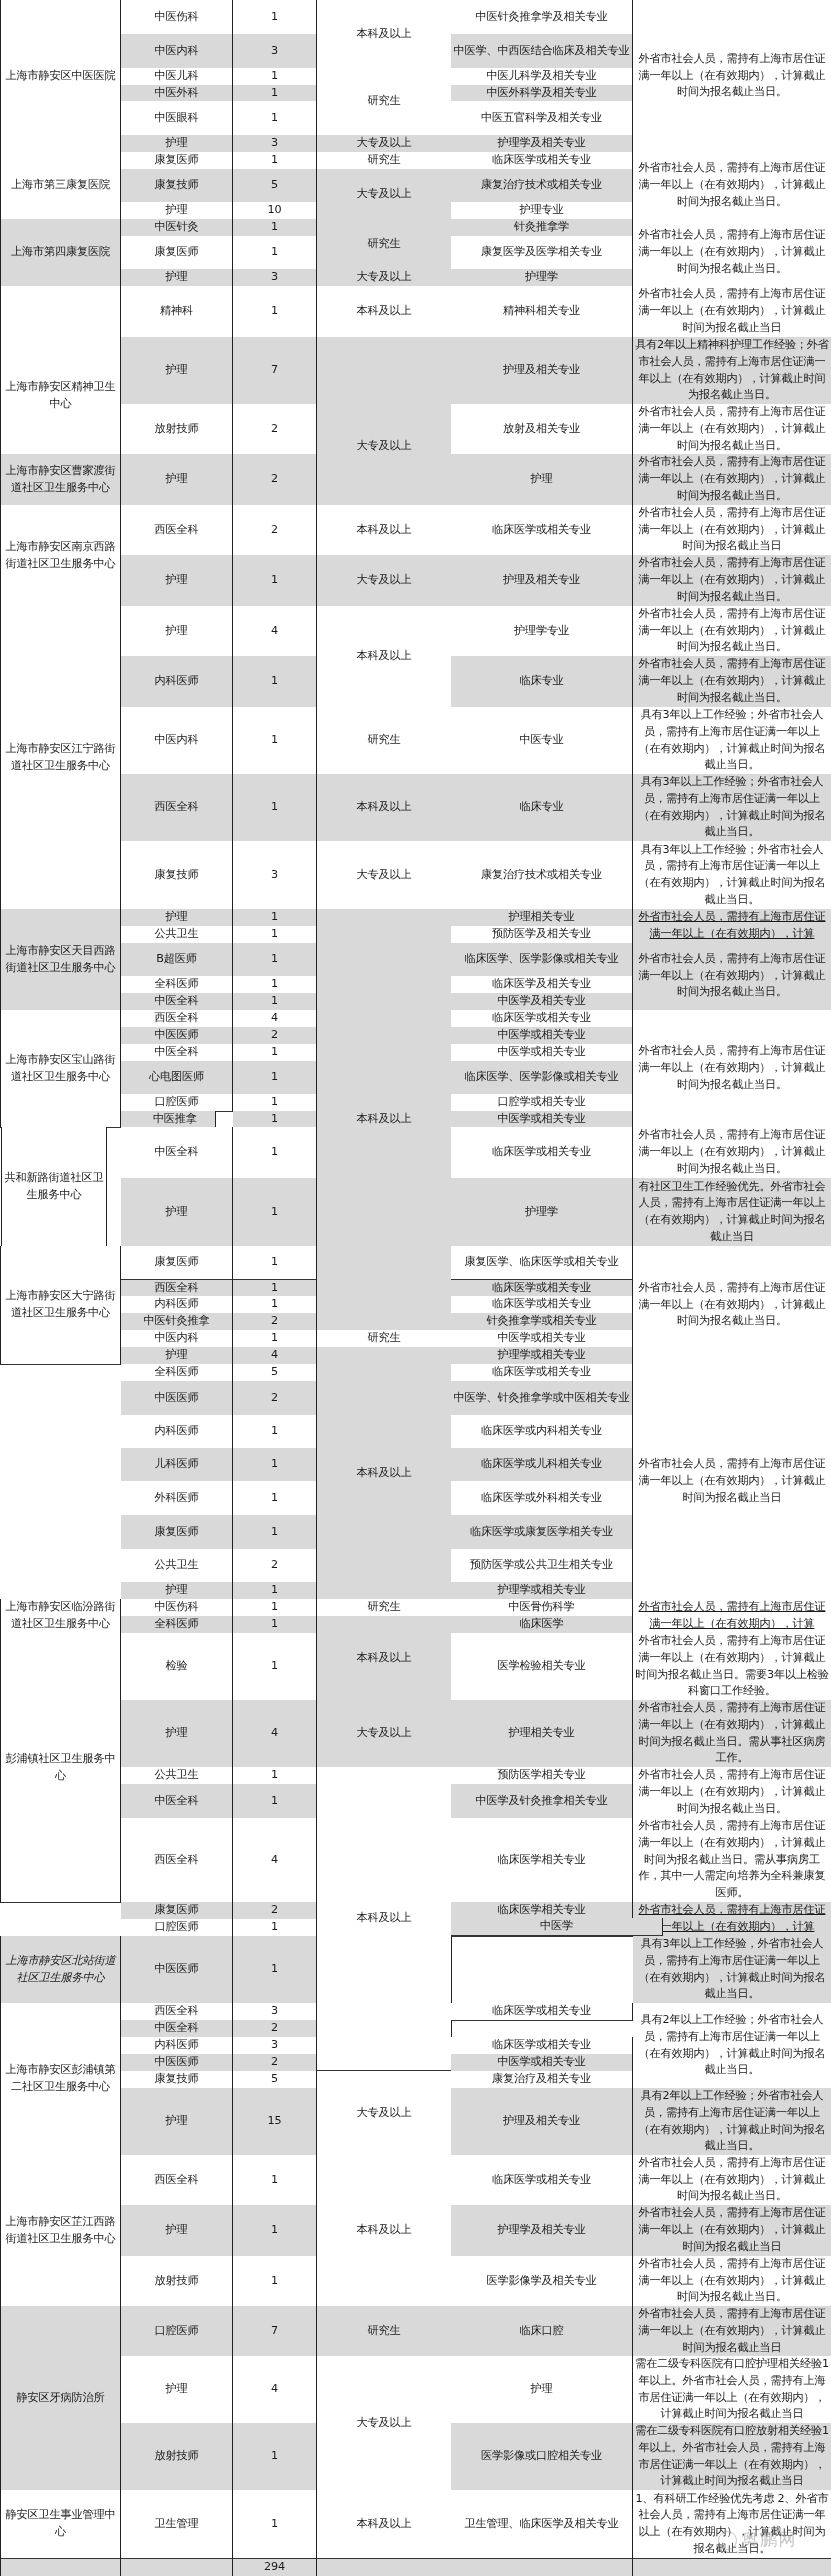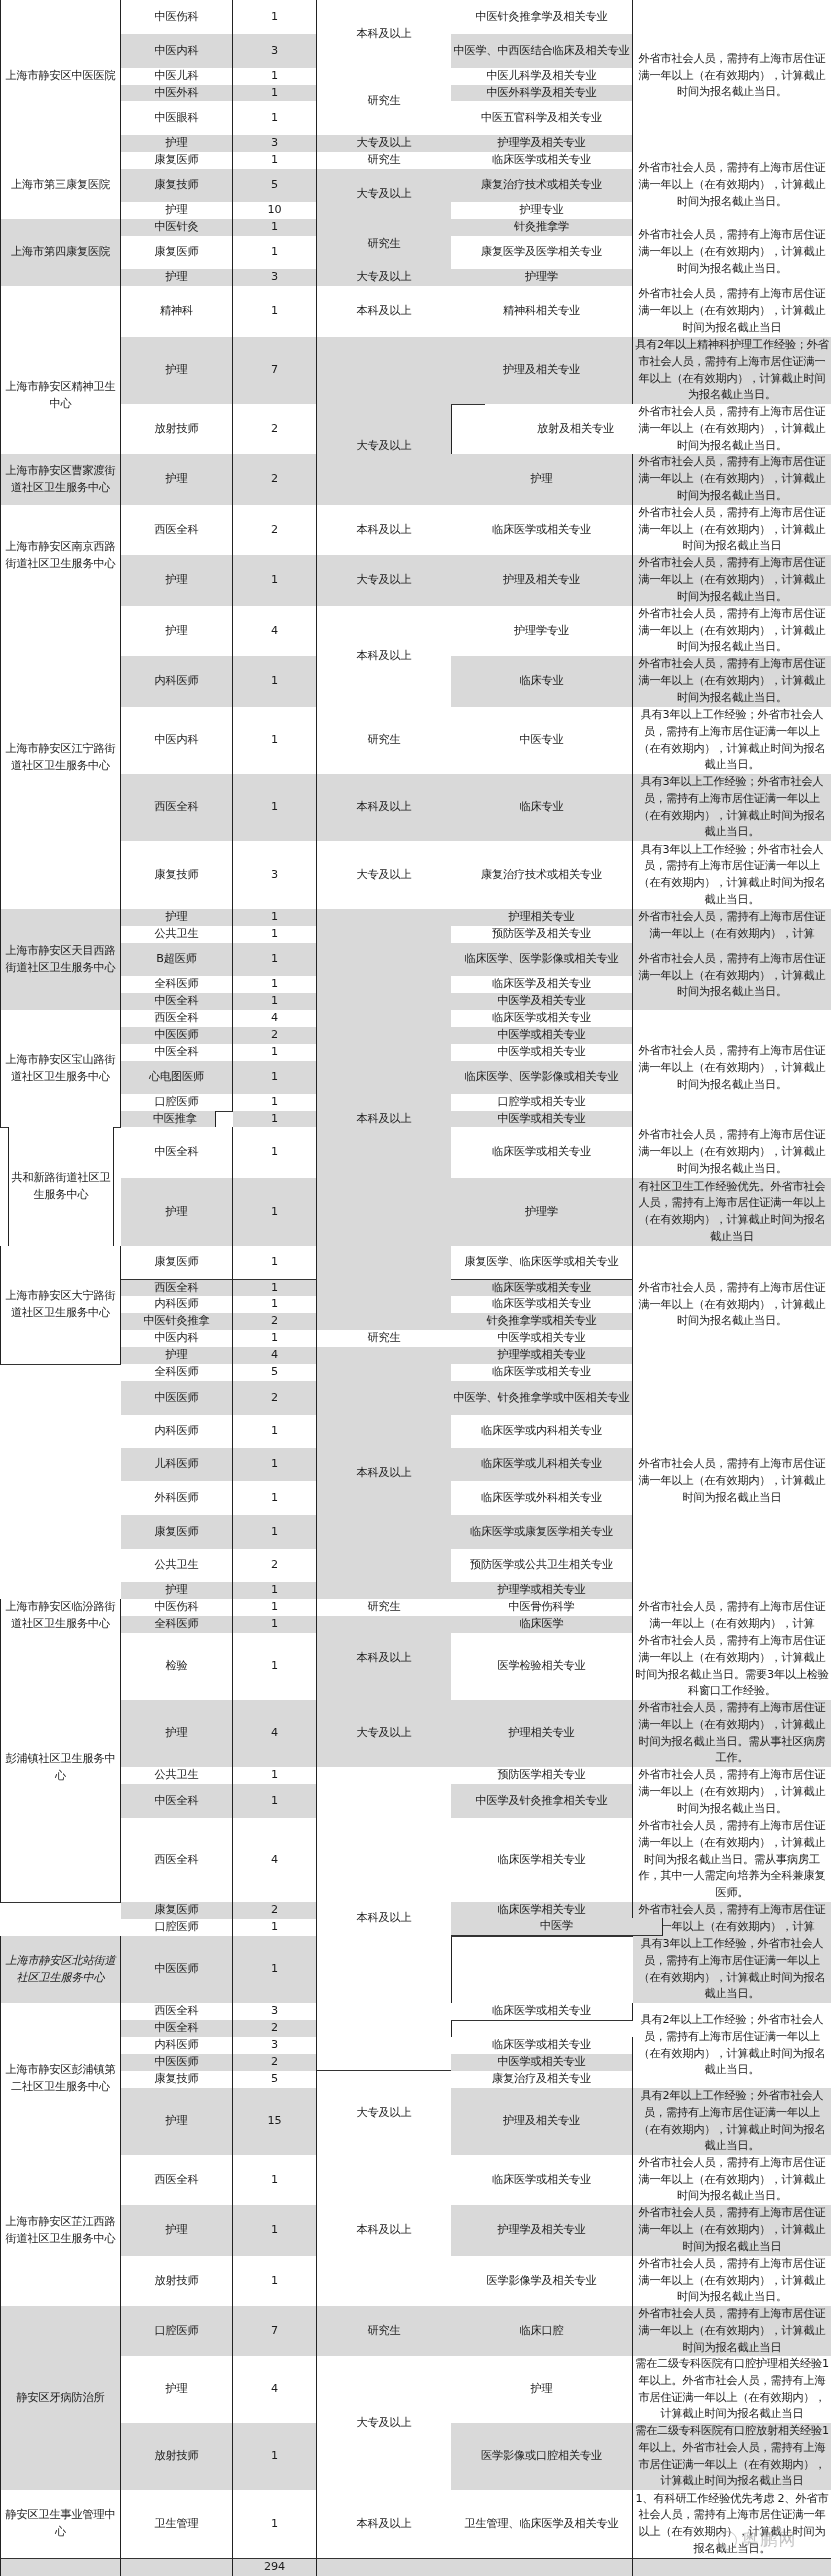--- a/index.html
+++ b/index.html
@@ -6,21 +6,21 @@
   body{width:832px;height:2576px;position:relative;overflow:hidden;
        font-family:"DejaVu Sans","Liberation Sans",sans-serif;color:#1a1a1a;}
   #table{position:absolute;left:0;top:0;width:832px;height:2576px;}
   .cell{position:absolute;box-sizing:border-box;border-right:1.2px solid #222;border-bottom:1.2px solid #333;
         display:flex;align-items:center;justify-content:center;text-align:center;
         font-size:11.2px;line-height:16.7px;padding:0 2.3px;overflow:hidden;letter-spacing:-0.2px;}
   .cell.c0{border-left:1.2px solid #222;font-size:11.2px;}
   .cell.c5{font-size:11.2px;padding:0 1.5px;}
   .g{background:#d9d9d9;}
   .w{background:#ffffff;}
-  .clip{align-items:flex-start;}
+  .clip{align-items:flex-start;text-decoration:underline;}
   .watermark{position:absolute;right:35px;top:2528px;font-size:17px;color:rgba(120,120,120,0.45);
              letter-spacing:1.5px;pointer-events:none;}
   .wm-circle{display:inline-block;width:17px;height:17px;border:1.5px solid rgba(140,140,140,0.45);border-radius:50%;
              vertical-align:middle;margin-right:4.6px;}
 </style>
 </head>
 <body>
 
 <div id="table">
     <div class="cell c0 w" style="left: 0px; width: 121px; top: 0px; height: 153px;">上海市静安区中医医院</div>
@@ -78,21 +78,21 @@
     <div class="cell c3 w" style="left: 317px; width: 135px; top: 286px; height: 52px;">本科及以上</div>
     <div class="cell c4 w" style="left: 451px; width: 182px; top: 286px; height: 52px;">精神科相关专业</div>
     <div class="cell c5 w" style="left: 633px; width: 199px; top: 286px; height: 52px;">外省市社会人员，需持有上海市居住证满一年以上（在有效期内），计算截止时间为报名截止当日</div>
     <div class="cell c1 g" style="left: 121px; width: 112px; top: 337px; height: 68px;">护理</div>
     <div class="cell c2 g" style="left: 233px; width: 84px; top: 337px; height: 68px;">7</div>
     <div class="cell c3 g" style="left: 317px; width: 135px; top: 337px; height: 220px;">大专及以上</div>
     <div class="cell c4 g" style="left: 451px; width: 182px; top: 337px; height: 68px;">护理及相关专业</div>
     <div class="cell c5 g" style="left: 633px; width: 199px; top: 337px; height: 68px;">具有2年以上精神科护理工作经验；外省市社会人员，需持有上海市居住证满一年以上（在有效期内），计算截止时间为报名截止当日。</div>
     <div class="cell c1 w" style="left: 121px; width: 112px; top: 404px; height: 52px;">放射技师</div>
     <div class="cell c2 w" style="left: 233px; width: 84px; top: 404px; height: 52px;">2</div>
-    <div class="cell c4 w" style="left: 451px; width: 182px; top: 404px; height: 52px; margin-left: 34px;">放射及相关专业</div>
+    <div class="cell c4 w" style="left: 451px; width: 182px; top: 404px; height: 52px;">放射及相关专业</div>
     <div class="cell c5 w" style="left: 633px; width: 199px; top: 404px; height: 52px;">外省市社会人员，需持有上海市居住证满一年以上（在有效期内），计算截止时间为报名截止当日。</div>
     <div class="cell c0 g" style="left: 0px; width: 121px; top: 454px; height: 52px;">上海市静安区曹家渡街道社区卫生服务中心</div>
     <div class="cell c1 g" style="left: 121px; width: 112px; top: 454px; height: 52px;">护理</div>
     <div class="cell c2 g" style="left: 233px; width: 84px; top: 454px; height: 52px;">2</div>
     <div class="cell c4 g" style="left: 451px; width: 182px; top: 454px; height: 52px;">护理</div>
     <div class="cell c5 g" style="left: 633px; width: 199px; top: 454px; height: 52px;">外省市社会人员，需持有上海市居住证满一年以上（在有效期内），计算截止时间为报名截止当日。</div>
     <div class="cell c0 w" style="left: 0px; width: 121px; top: 505px; height: 102px;">上海市静安区南京西路街道社区卫生服务中心</div>
     <div class="cell c1 w" style="left: 121px; width: 112px; top: 505px; height: 51px;">西医全科</div>
     <div class="cell c2 w" style="left: 233px; width: 84px; top: 505px; height: 51px;">2</div>
     <div class="cell c3 w" style="left: 317px; width: 135px; top: 505px; height: 51px;">本科及以上</div>
@@ -160,21 +160,21 @@
     <div class="cell c4 w" style="left: 451px; width: 182px; top: 1044px; height: 17.7px;">中医学或相关专业</div>
     <div class="cell c1 g" style="left: 121px; width: 112px; top: 1061px; height: 34px;">心电图医师</div>
     <div class="cell c2 g" style="left: 233px; width: 84px; top: 1061px; height: 34px;">1</div>
     <div class="cell c4 g" style="left: 451px; width: 182px; top: 1061px; height: 34px;">临床医学、医学影像或相关专业</div>
     <div class="cell c1 w" style="left: 121px; width: 112px; top: 1094px; height: 17.7px;">口腔医师</div>
     <div class="cell c2 w" style="left: 233px; width: 84px; top: 1094px; height: 17.7px;">1</div>
     <div class="cell c4 w" style="left: 451px; width: 182px; top: 1094px; height: 17.7px;">口腔学或相关专业</div>
     <div class="cell c1 g" style="left: 121px; width: 95px; top: 1111px; height: 17px; padding-left: 16px;">中医推拿</div>
     <div class="cell c2 g" style="left: 233px; width: 84px; top: 1111px; height: 17px;">1</div>
     <div class="cell c4 g" style="left: 451px; width: 182px; top: 1111px; height: 17px;">中医学或相关专业</div>
-    <div class="cell c0 w" style="left: 8px; width: 106px; top: 1127px; height: 120px;">共和新路街道社区卫生服务中心</div>
+    <div class="cell c0 w" style="left: 1px; width: 106px; top: 1127px; height: 120px;">共和新路街道社区卫生服务中心</div>
     <div class="cell c1 w" style="left: 121px; width: 112px; top: 1127px; height: 52px;">中医全科</div>
     <div class="cell c2 w" style="left: 233px; width: 84px; top: 1127px; height: 52px;">1</div>
     <div class="cell c4 w" style="left: 451px; width: 182px; top: 1127px; height: 52px;">临床医学或相关专业</div>
     <div class="cell c5 w" style="left: 633px; width: 199px; top: 1127px; height: 52px;">外省市社会人员，需持有上海市居住证满一年以上（在有效期内），计算截止时间为报名截止当日。</div>
     <div class="cell c1 g" style="left: 121px; width: 112px; top: 1178px; height: 69px;">护理</div>
     <div class="cell c2 g" style="left: 233px; width: 84px; top: 1178px; height: 69px;">1</div>
     <div class="cell c4 g" style="left: 451px; width: 182px; top: 1178px; height: 69px;">护理学</div>
     <div class="cell c0 w" style="left: 0px; width: 121px; top: 1246px; height: 119px;">上海市静安区大宁路街道社区卫生服务中心</div>
     <div class="cell c5 g" style="left: 633px; width: 199px; top: 1178px; height: 69px;">有社区卫生工作经验优先。外省市社会人员，需持有上海市居住证满一年以上（在有效期内），计算截止时间为报名截止当日</div>
     <div class="cell c1 w" style="left: 121px; width: 112px; top: 1246px; height: 34px;">康复医师</div>

